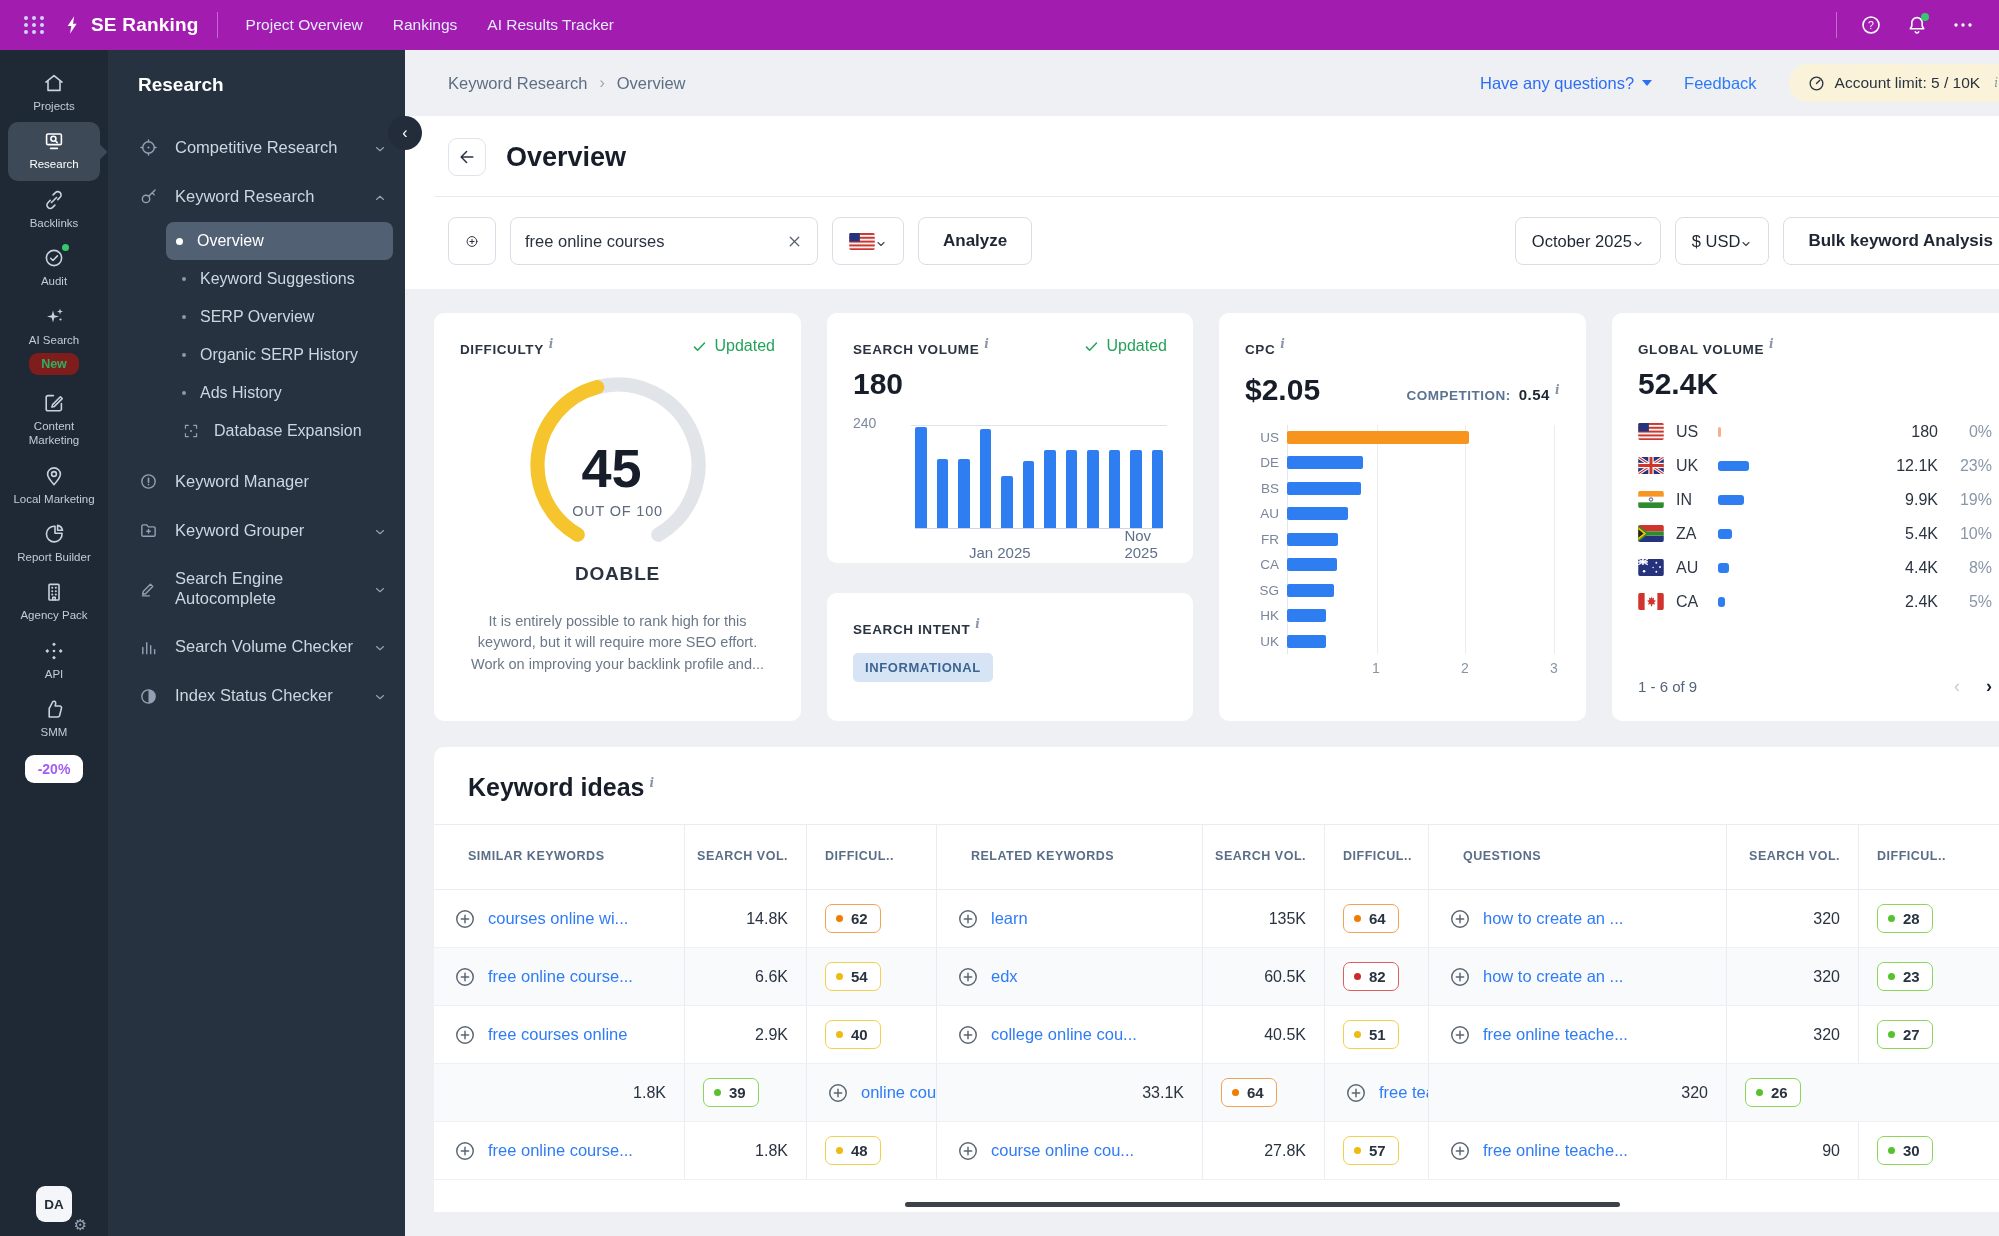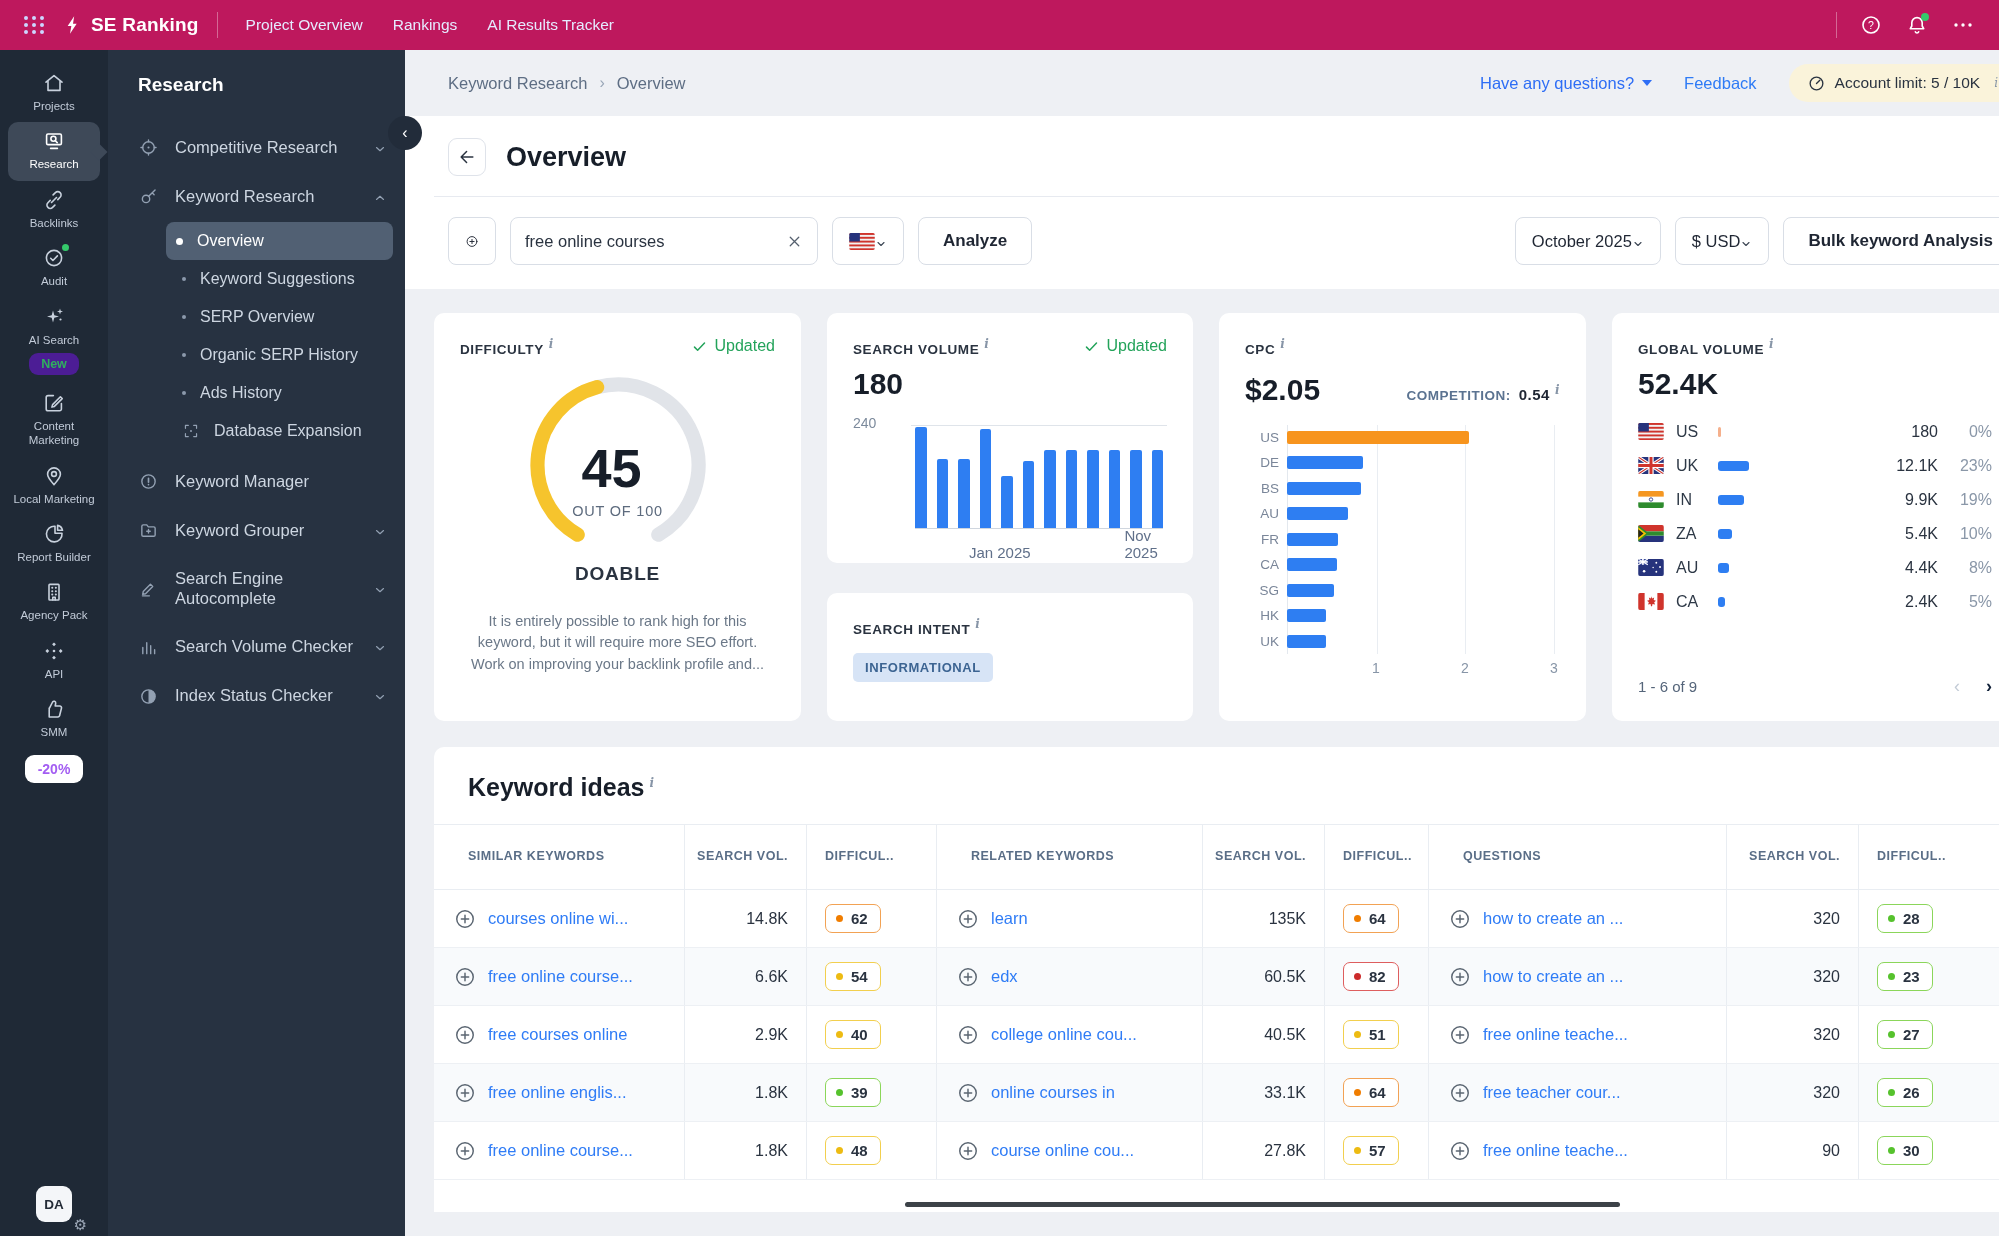--- a/index.html
+++ b/index.html
@@ -1,20 +1,20 @@
 <!DOCTYPE html>
 <html><head>
 <meta charset="utf-8">
 <style>
   * { margin:0; padding:0; box-sizing:border-box; }
   html,body { width:1999px; height:1236px; overflow:hidden; background:#eef0f4;
     font-family:"Liberation Sans", sans-serif; color:#1f2633; }
 
   
-  .topnav { height:50px; background:#be185d; display:flex; align-items:center; color:#fff; }
+  .topnav { height:50px; background:#a21caf; display:flex; align-items:center; color:#fff; }
   .tn-left { display:flex; align-items:center; gap:18px; padding-left:24px; }
   .tn-right { margin-left:auto; display:flex; align-items:center; gap:22px; padding-right:24px; }
   .tn-grid { display:grid; grid-template-columns:repeat(3,5px); grid-gap:3px; cursor:pointer; }
   .tn-grid i { width:4px; height:4px; border-radius:50%; background:#cdd6ff; }
   .brand { display:flex; align-items:center; gap:8px; font-size:19px; font-weight:bold; letter-spacing:.2px; }
   .tn-divider { width:1px; height:26px; background:rgba(255,255,255,.35); }
   .tn-links { display:flex; gap:30px; margin-left:10px; }
   .tn-link { font-size:15.5px; color:#e6ebff; cursor:pointer; }
   .tn-ic { width:24px; height:24px; color:#fff; position:relative; cursor:pointer; }
   .tn-ic svg { width:100%; height:100%; }
@@ -28,21 +28,21 @@
   .rail-item { width:92px; display:flex; flex-direction:column; align-items:center; gap:4px;
     padding:7px 0 9px; cursor:pointer; position:relative; }
   .rail-item .ric { width:24px; height:24px; color:#c8d1dd; position:relative; }
   .rail-item .ric svg { width:100%; height:100%; }
   .rail-label { font-size:11.5px; color:#c2cbd8; text-align:center; line-height:1.25; width:84px; }
   .rail-item.active { background:#3e4958; border-radius:10px; }
   .rail-item.active::after { content:""; position:absolute; right:-5px; top:50%; margin-top:-6px;
     width:12px; height:12px; background:#3e4958; transform:rotate(45deg); }
   .rail-item.active .rail-label, .rail-item.active .ric { color:#fff; }
   .ric-dot { position:absolute; top:-2px; right:-3px; width:7px; height:7px; border-radius:50%; background:#35c96b; }
-  .rail-badge { margin-top:2px; background:#4c1d95; color:#2faf5e; font-size:12.5px; font-weight:bold;
+  .rail-badge { margin-top:2px; background:#7f1d1d; color:#2faf5e; font-size:12.5px; font-weight:bold;
     border-radius:9px; padding:4px 12px; }
   .rail-discount { margin-top:6px; background:#fff; color:#a35df2; font-weight:bold; font-size:14px;
     border-radius:9px; padding:6px 13px; cursor:pointer; }
   .rail-bottom { margin-top:auto; margin-bottom:14px; position:relative; }
   .rail-avatar { width:36px; height:36px; border-radius:9px; background:#f4f6f9; color:#242c38;
     font-size:13.5px; font-weight:bold; display:flex; align-items:center; justify-content:center; cursor:pointer; }
   .rail-gear { position:absolute; right:-15px; bottom:-12px; color:#9aa5b5; font-size:15px; cursor:pointer; }
 
   
   .sidebar { width:297px; background:#273241; flex-shrink:0; padding:24px 0 0 0; color:#cdd6e1; }
@@ -972,27 +972,20 @@
               </div>
               <div class="td-vol">320</div>
               <div class="td-diff">
                 <span class="diff-badge lv-green">
                   <i></i>
                   <span>27</span>
                 </span>
               </div>
             </div>
             <div class="t-row">
-              <div class="td-kw">
-                <span class="pic"><svg viewBox="0 0 24 24" fill="none" stroke="currentColor" stroke-width="1.6" stroke-linecap="round" stroke-linejoin="round">
-                    <circle cx="12" cy="12" r="9"></circle>
-                    <path d="M12 8v8M8 12h8"></path>
-                  </svg></span>
-                <span class="kw-link">free online englis...</span>
-              </div>
               <div class="td-vol">1.8K</div>
               <div class="td-diff">
                 <span class="diff-badge lv-green">
                   <i></i>
                   <span>39</span>
                 </span>
               </div>
               <div class="td-kw">
                 <span class="pic"><svg viewBox="0 0 24 24" fill="none" stroke="currentColor" stroke-width="1.6" stroke-linecap="round" stroke-linejoin="round">
                     <circle cx="12" cy="12" r="9"></circle>

